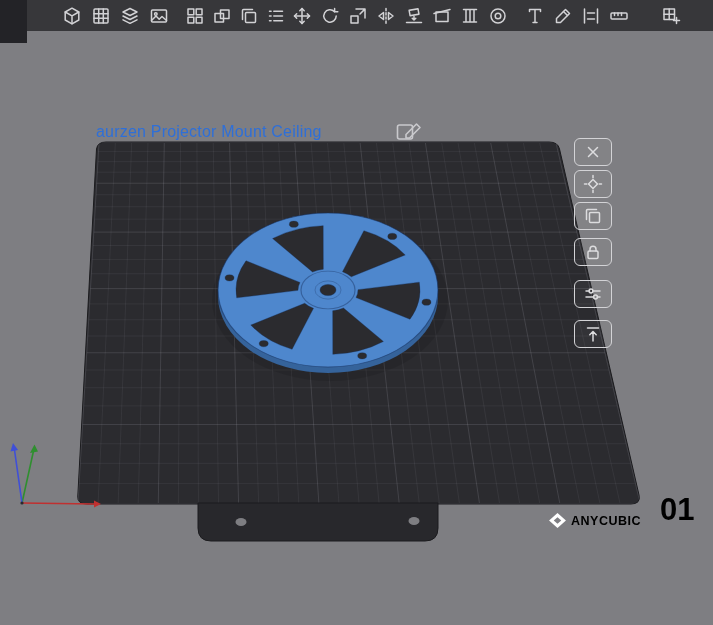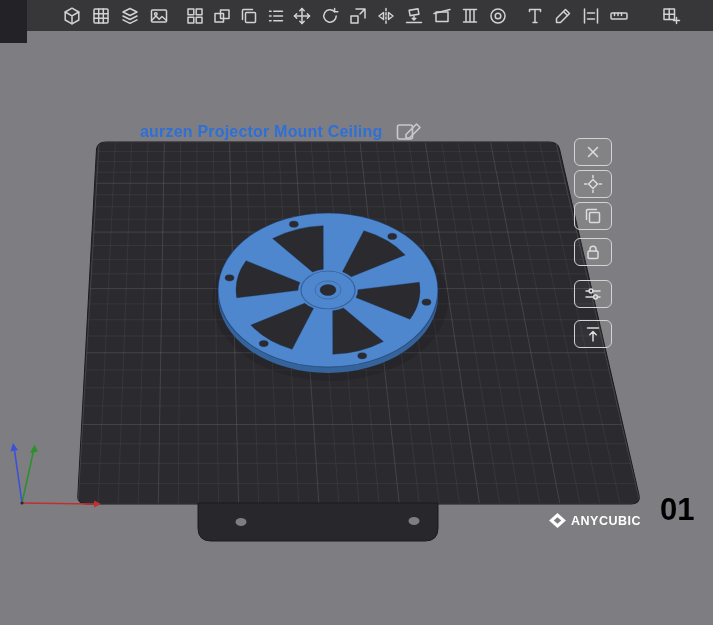--- a/index.html
+++ b/index.html
@@ -20,21 +20,21 @@
     background:transparent;border:none;padding:0;color:#d2d2d5;cursor:pointer;
   }
   .corner{
     position:absolute;top:0;left:0;width:27px;height:43px;background:#232327;z-index:6;
   }
   
   #scene{position:absolute;left:0;top:0;z-index:1;}
   
   .model-title{
     position:absolute;left:96px;top:123px;z-index:3;
-    font-size:16px;font-weight:bold;letter-spacing:.2px;color:#2e6fd8;margin-left:44px;
+    font-size:16px;font-weight:normal;letter-spacing:.2px;color:#2e6fd8;
   }
   .edit-btn{
     position:absolute;left:396px;top:121px;width:26px;height:22px;z-index:3;
     background:transparent;border:none;padding:0;color:#c9c9cd;cursor:pointer;
     display:flex;align-items:center;justify-content:center;
   }
   
   .right-toolbar{
     position:absolute;left:574px;top:138px;width:42px;z-index:3;
     display:flex;flex-direction:column;
@@ -43,21 +43,21 @@
     width:38px;height:28px;box-sizing:border-box;
     border:1.5px solid #d3d3d6;border-radius:6px;
     background:rgba(255,255,255,0.04);color:#dcdcde;cursor:pointer;
     display:flex;align-items:center;justify-content:center;padding:0;
   }
   
   .brand{
     position:absolute;left:549px;top:513px;z-index:3;
     display:flex;align-items:center;gap:5px;
   }
-  .brand-text{font-size:12.5px;font-weight:bold;letter-spacing:.5px;color:#ffffff;}
+  .brand-text{font-size:12.5px;font-weight:bold;letter-spacing:.5px;color:#000000;}
   .plate-num{
     position:absolute;left:660px;top:492px;z-index:3;
     font-size:31px;font-weight:800;color:#2e7ee4;
   }
 </style>
 </head>
 <body style="background: rgb(126, 126, 130);">
 
 <div class="corner" style="background: rgb(35, 35, 39);"></div>
 

